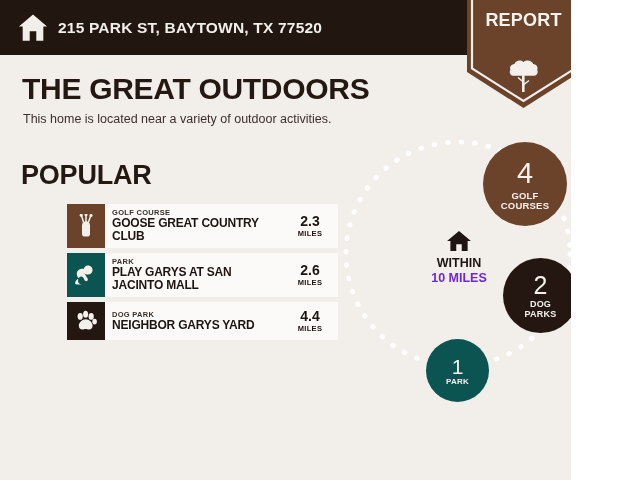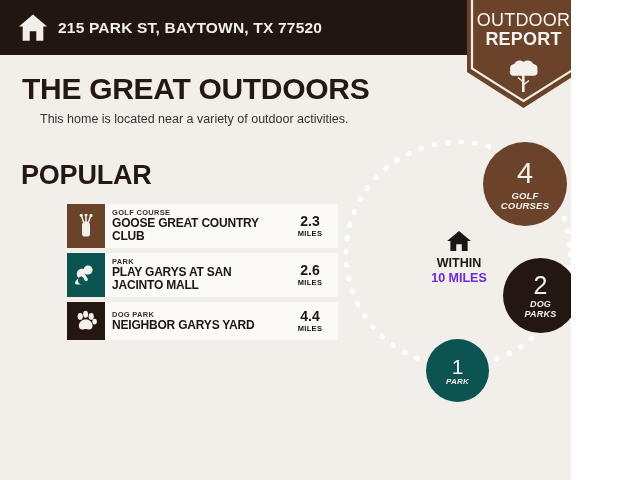--- a/index.html
+++ b/index.html
@@ -69,21 +69,21 @@
     position: absolute;
     left: 22px; top: 72px;
     font-size: 30px;
     font-weight: bold;
     color: #231812;
     letter-spacing: -0.3px;
     white-space: nowrap;
   }
   #subtitle {
     position: absolute;
-    left: 40px; top: 112px;
+    left: 23px; top: 112px;
     font-size: 12.5px;
     color: #3b3029;
     white-space: nowrap;
   }
   #popular-heading {
     position: absolute;
     left: 21px; top: 160px;
     font-size: 27px;
     font-weight: bold;
     color: #231812;
@@ -176,21 +176,20 @@
     text-align: center;
   }
   .bubble-num {
     font-weight: normal;
     line-height: 1;
   }
   .bubble-lbl {
     font-weight: bold;
     line-height: 1.08;
     letter-spacing: 0.2px;
-    font-style: italic;
   }
   #bubble-golf {
     left: 153px; top: 12px;
     width: 84px; height: 84px;
     background: #6a432a;
   }
   #bubble-golf .bubble-num { font-size: 29px; margin-top: 2px; }
   #bubble-golf .bubble-lbl { font-size: 9.5px; margin-top: 3px; }
   #bubble-dog {
     left: 173px; top: 128px;
@@ -258,21 +257,20 @@
       <path d="M0 0 L113 0 L113 72 L56.5 108 L0 72 Z" fill="#6a432a"></path>
       <path d="M5 0 L5 68.5 L56.5 101 L108 68.5 L108 0" fill="none" stroke="#f2eeea" stroke-width="2.2"></path>
       <g transform="translate(44,60)">
         <path d="M12.5 2 C16 -0.6 21 0.6 22.2 4 C25.6 4.2 27.4 7.2 26.2 10 C27.6 12.4 26 15.6 23 15.8 L2 15.8 C-0.9 15.4 -2.1 12.2 -0.6 10 C-1.8 7.2 0 4.2 3.4 4 C4.6 0.6 9.2 -0.6 12.5 2 Z" fill="#f4f0ec"></path>
         <rect x="11" y="14" width="2.6" height="18" fill="#f4f0ec"></rect>
         <path d="M12.3 22 L7 17.5" stroke="#f4f0ec" stroke-width="1.5" fill="none"></path>
         <path d="M12.3 25 L18 20.5" stroke="#f4f0ec" stroke-width="1.5" fill="none"></path>
       </g>
     </svg>
     <div id="badge-text">
-      <span id="badge-line1">OUTDOOR</span>
       <span id="badge-line2">REPORT</span>
     </div>
   </div>
 
   <div id="main-title">THE GREAT OUTDOORS</div>
   <div id="subtitle">This home is located near a variety of outdoor activities.</div>
   <div id="popular-heading">POPULAR</div>
 
   <div id="place-list">
 

